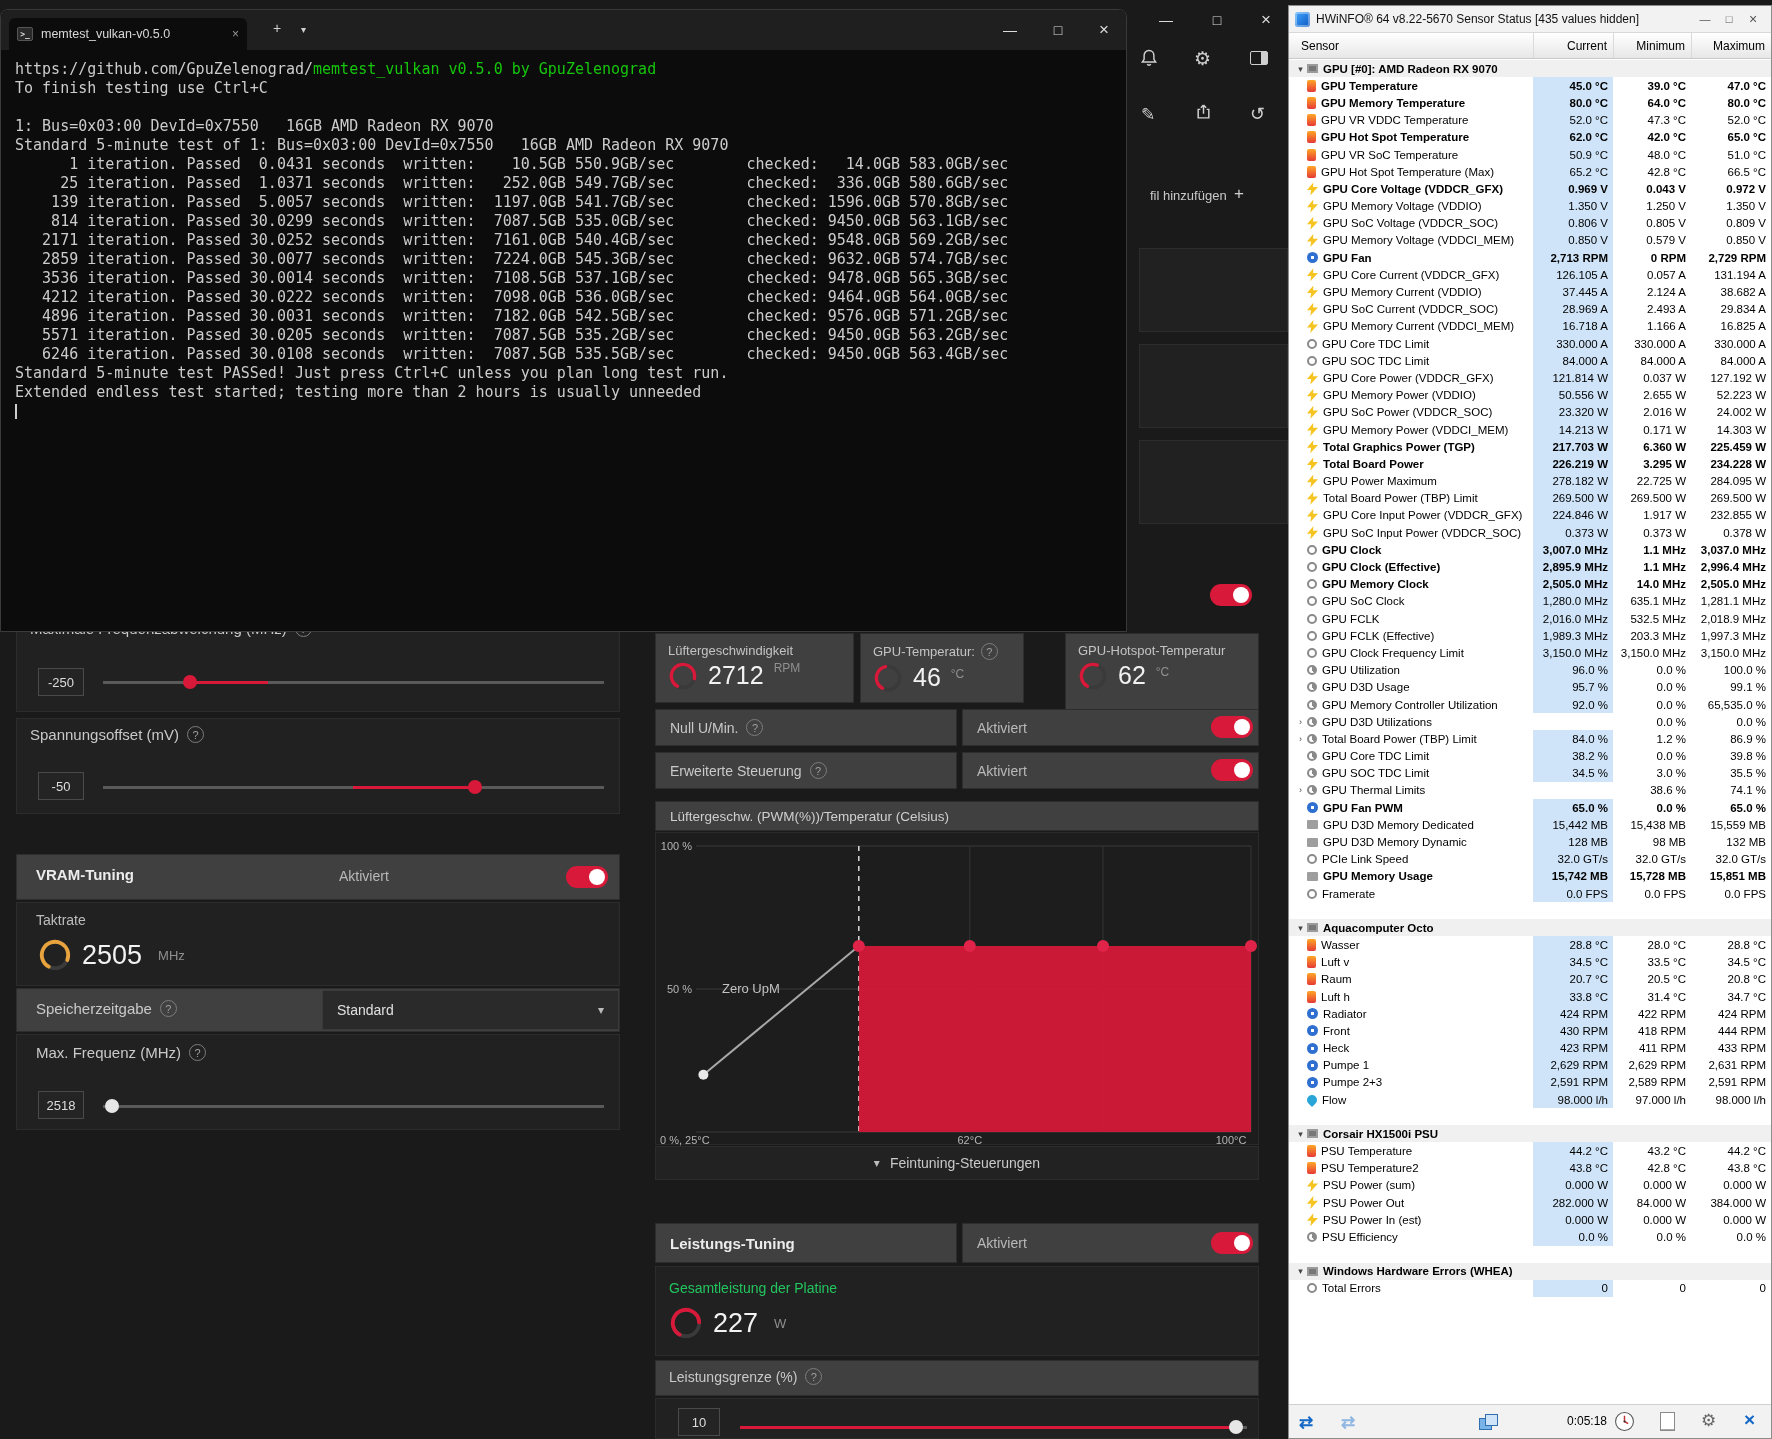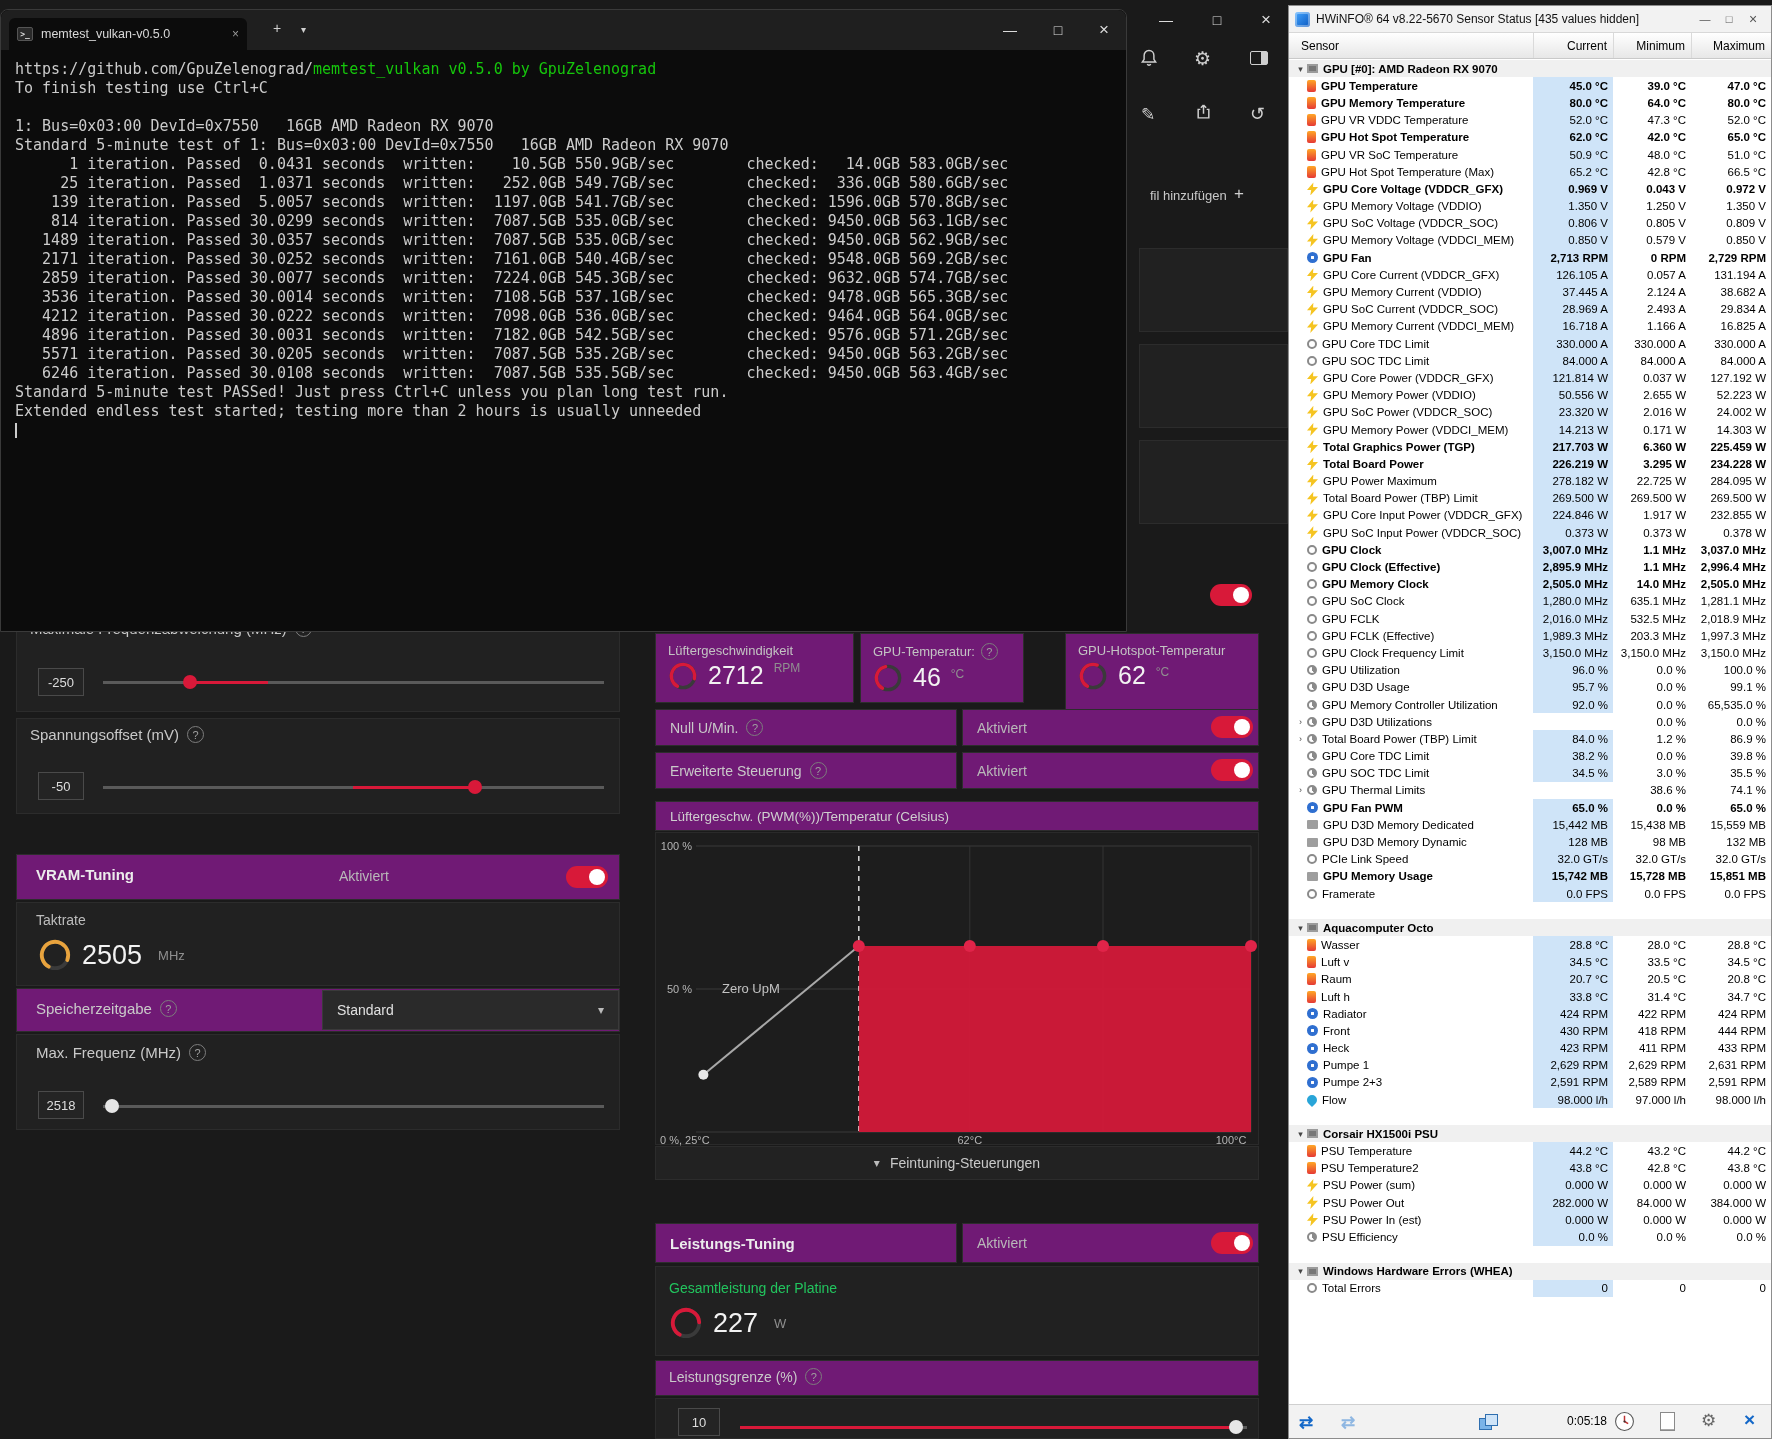--- a/index.html
+++ b/index.html
@@ -3,21 +3,21 @@
 <meta charset="utf-8">
 <style>
 *{margin:0;padding:0;box-sizing:border-box}
 html,body{width:1772px;height:1439px;background:#141414;font-family:"Liberation Sans",sans-serif;overflow:hidden}
 #screen{position:relative;width:1772px;height:1439px;overflow:hidden}
 .abs{position:absolute}
 
 
 #amd{position:absolute;inset:0;background:#1a1a1a;color:#c9c9c9;z-index:1}
 .panel{position:absolute;background:#212121;border:1px solid #2c2c2c}
-.panel2{position:absolute;background:#701a75;border:1px solid #2d2d2d}
+.panel2{position:absolute;background:#404040;border:1px solid #2d2d2d}
 .lbl{position:absolute;font-size:15px;color:#c9c9c9;display:flex;align-items:center;gap:8px;white-space:nowrap}
 .lbl.sm{font-size:14px}
 .q{width:17px;height:17px;border:1px solid #7d7d7d;border-radius:50%;color:#9f9f9f;font-size:11px;display:inline-flex;align-items:center;justify-content:center;flex:none}
 .valbox{position:absolute;width:46px;height:28px;background:#242424;border:1px solid #4a4a4a;color:#ddd;font-size:13px;display:flex;align-items:center;justify-content:center}
 .track{position:absolute;height:3px;background:#5a5a5a}
 .fill{position:absolute;height:3px;background:#d81939;top:0}
 .knob{position:absolute;width:14px;height:14px;border-radius:50%;background:#d81939;top:-6px}
 .knob.light{background:#e6e6e6}
 .toggle{position:absolute;width:42px;height:22px;background:#d81939;border-radius:11px}
 .toggle::after{content:"";position:absolute;right:3px;top:3px;width:16px;height:16px;border-radius:50%;background:#fff}
@@ -325,21 +325,20 @@
       <div class="tline"><span>https://github.com/GpuZelenograd/</span><span class="green">memtest_vulkan v0.5.0 by GpuZelenograd</span></div>
       <div id="term-lines">
           <div class="tline">To finish testing use Ctrl+C</div>
           <div class="tline"> </div>
           <div class="tline">1: Bus=0x03:00 DevId=0x7550   16GB AMD Radeon RX 9070</div>
           <div class="tline">Standard 5-minute test of 1: Bus=0x03:00 DevId=0x7550   16GB AMD Radeon RX 9070</div>
           <div class="tline">      1 iteration. Passed  0.0431 seconds  written:    10.5GB 550.9GB/sec        checked:   14.0GB 583.0GB/sec</div>
           <div class="tline">     25 iteration. Passed  1.0371 seconds  written:   252.0GB 549.7GB/sec        checked:  336.0GB 580.6GB/sec</div>
           <div class="tline">    139 iteration. Passed  5.0057 seconds  written:  1197.0GB 541.7GB/sec        checked: 1596.0GB 570.8GB/sec</div>
           <div class="tline">    814 iteration. Passed 30.0299 seconds  written:  7087.5GB 535.0GB/sec        checked: 9450.0GB 563.1GB/sec</div>
-          <div class="tline">   1489 iteration. Passed 30.0357 seconds  written:  7087.5GB 535.0GB/sec        checked: 9450.0GB 562.9GB/sec</div>
           <div class="tline">   2171 iteration. Passed 30.0252 seconds  written:  7161.0GB 540.4GB/sec        checked: 9548.0GB 569.2GB/sec</div>
           <div class="tline">   2859 iteration. Passed 30.0077 seconds  written:  7224.0GB 545.3GB/sec        checked: 9632.0GB 574.7GB/sec</div>
           <div class="tline">   3536 iteration. Passed 30.0014 seconds  written:  7108.5GB 537.1GB/sec        checked: 9478.0GB 565.3GB/sec</div>
           <div class="tline">   4212 iteration. Passed 30.0222 seconds  written:  7098.0GB 536.0GB/sec        checked: 9464.0GB 564.0GB/sec</div>
           <div class="tline">   4896 iteration. Passed 30.0031 seconds  written:  7182.0GB 542.5GB/sec        checked: 9576.0GB 571.2GB/sec</div>
           <div class="tline">   5571 iteration. Passed 30.0205 seconds  written:  7087.5GB 535.2GB/sec        checked: 9450.0GB 563.2GB/sec</div>
           <div class="tline">   6246 iteration. Passed 30.0108 seconds  written:  7087.5GB 535.5GB/sec        checked: 9450.0GB 563.4GB/sec</div>
           <div class="tline">Standard 5-minute test PASSed! Just press Ctrl+C unless you plan long test run.</div>
           <div class="tline">Extended endless test started; testing more than 2 hours is usually unneeded</div>
         </div>

